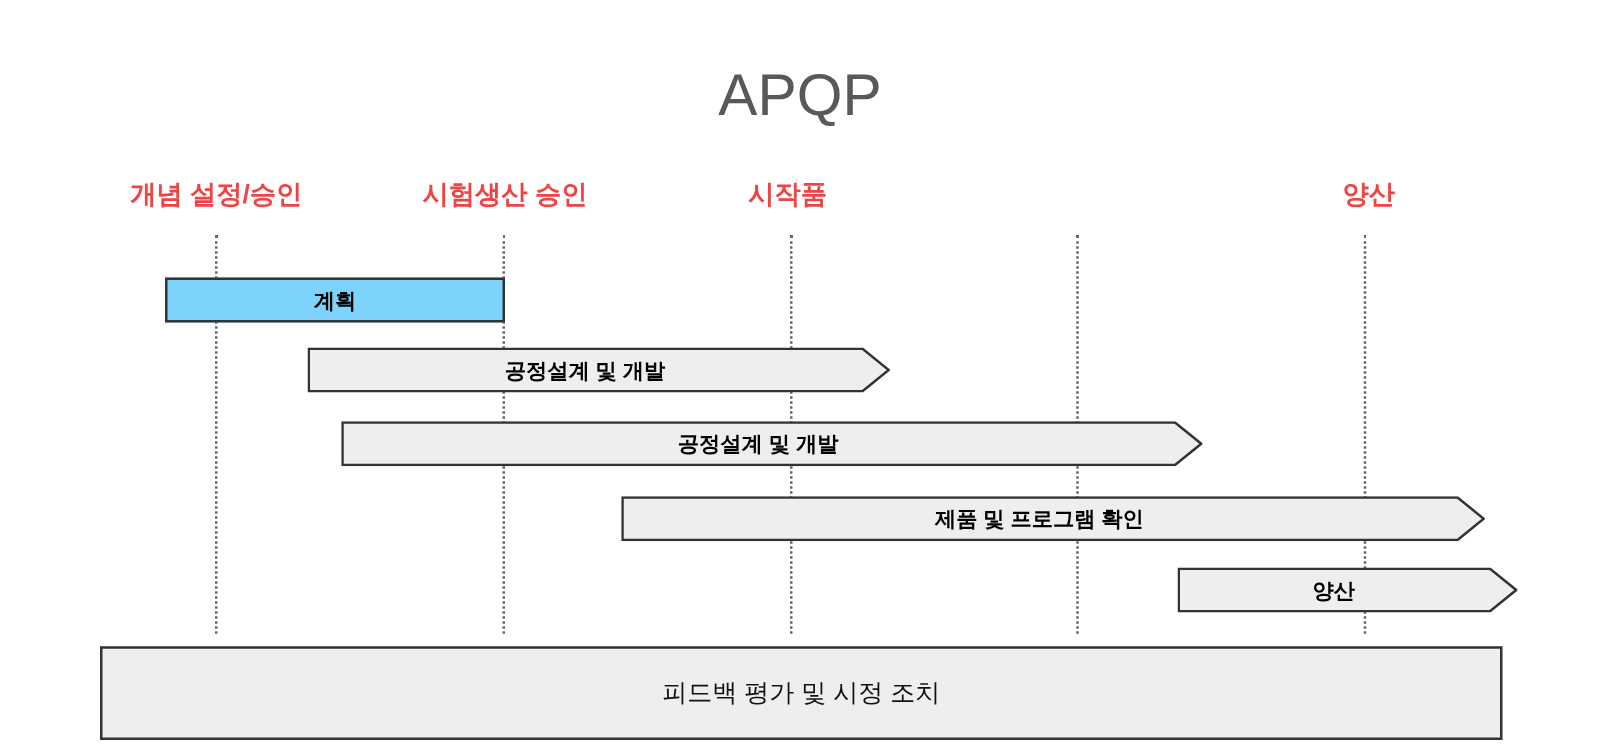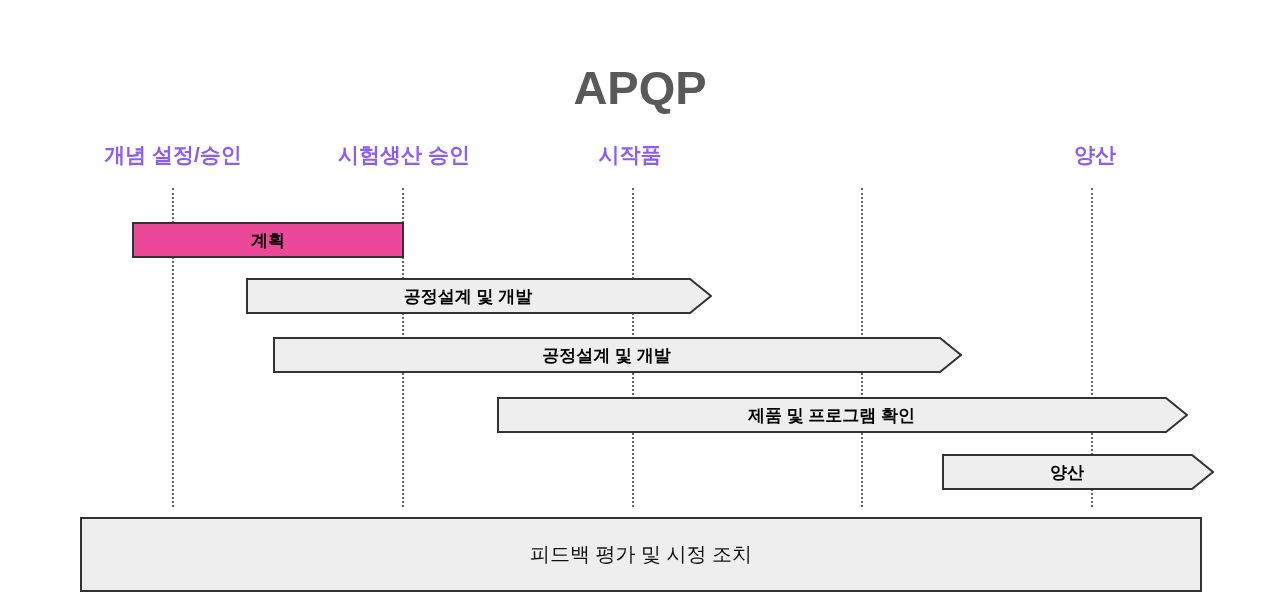--- a/index.html
+++ b/index.html
@@ -10,53 +10,53 @@
   }
   .canvas {
     position: relative;
     width: 1280px;
     height: 602px;
     background: #ffffff;
     overflow: hidden;
   }
   .title {
     position: absolute;
-    top: 60px;
+    top: 48px;
     left: 0;
     width: 100%;
     margin: 0;
     text-align: center;
     font-size: 47px;
-    font-weight: bold;
+    font-weight: normal;
     color: #595959;
   }
   .milestone {
     position: absolute;
     top: 141px;
     width: 240px;
     margin-left: -120px;
     text-align: center;
     font-size: 21px;
     font-weight: bold;
-    color: #8b5cf6;
+    color: #ef4444;
     white-space: nowrap;
   }
   .vline {
     position: absolute;
     top: 188px;
     height: 319px;
     width: 0;
     border-left: 2px dotted #666666;
   }
   .bar {
     position: absolute;
     height: 36px;
   }
   .bar.rect {
-    background: #ec4899;
+    background: #7dd3fc;
     border: 2px solid #333333;
     box-sizing: border-box;
     display: flex;
     align-items: center;
     justify-content: center;
   }
   .bar.arrow svg {
     display: block;
   }
   .bar-label {

